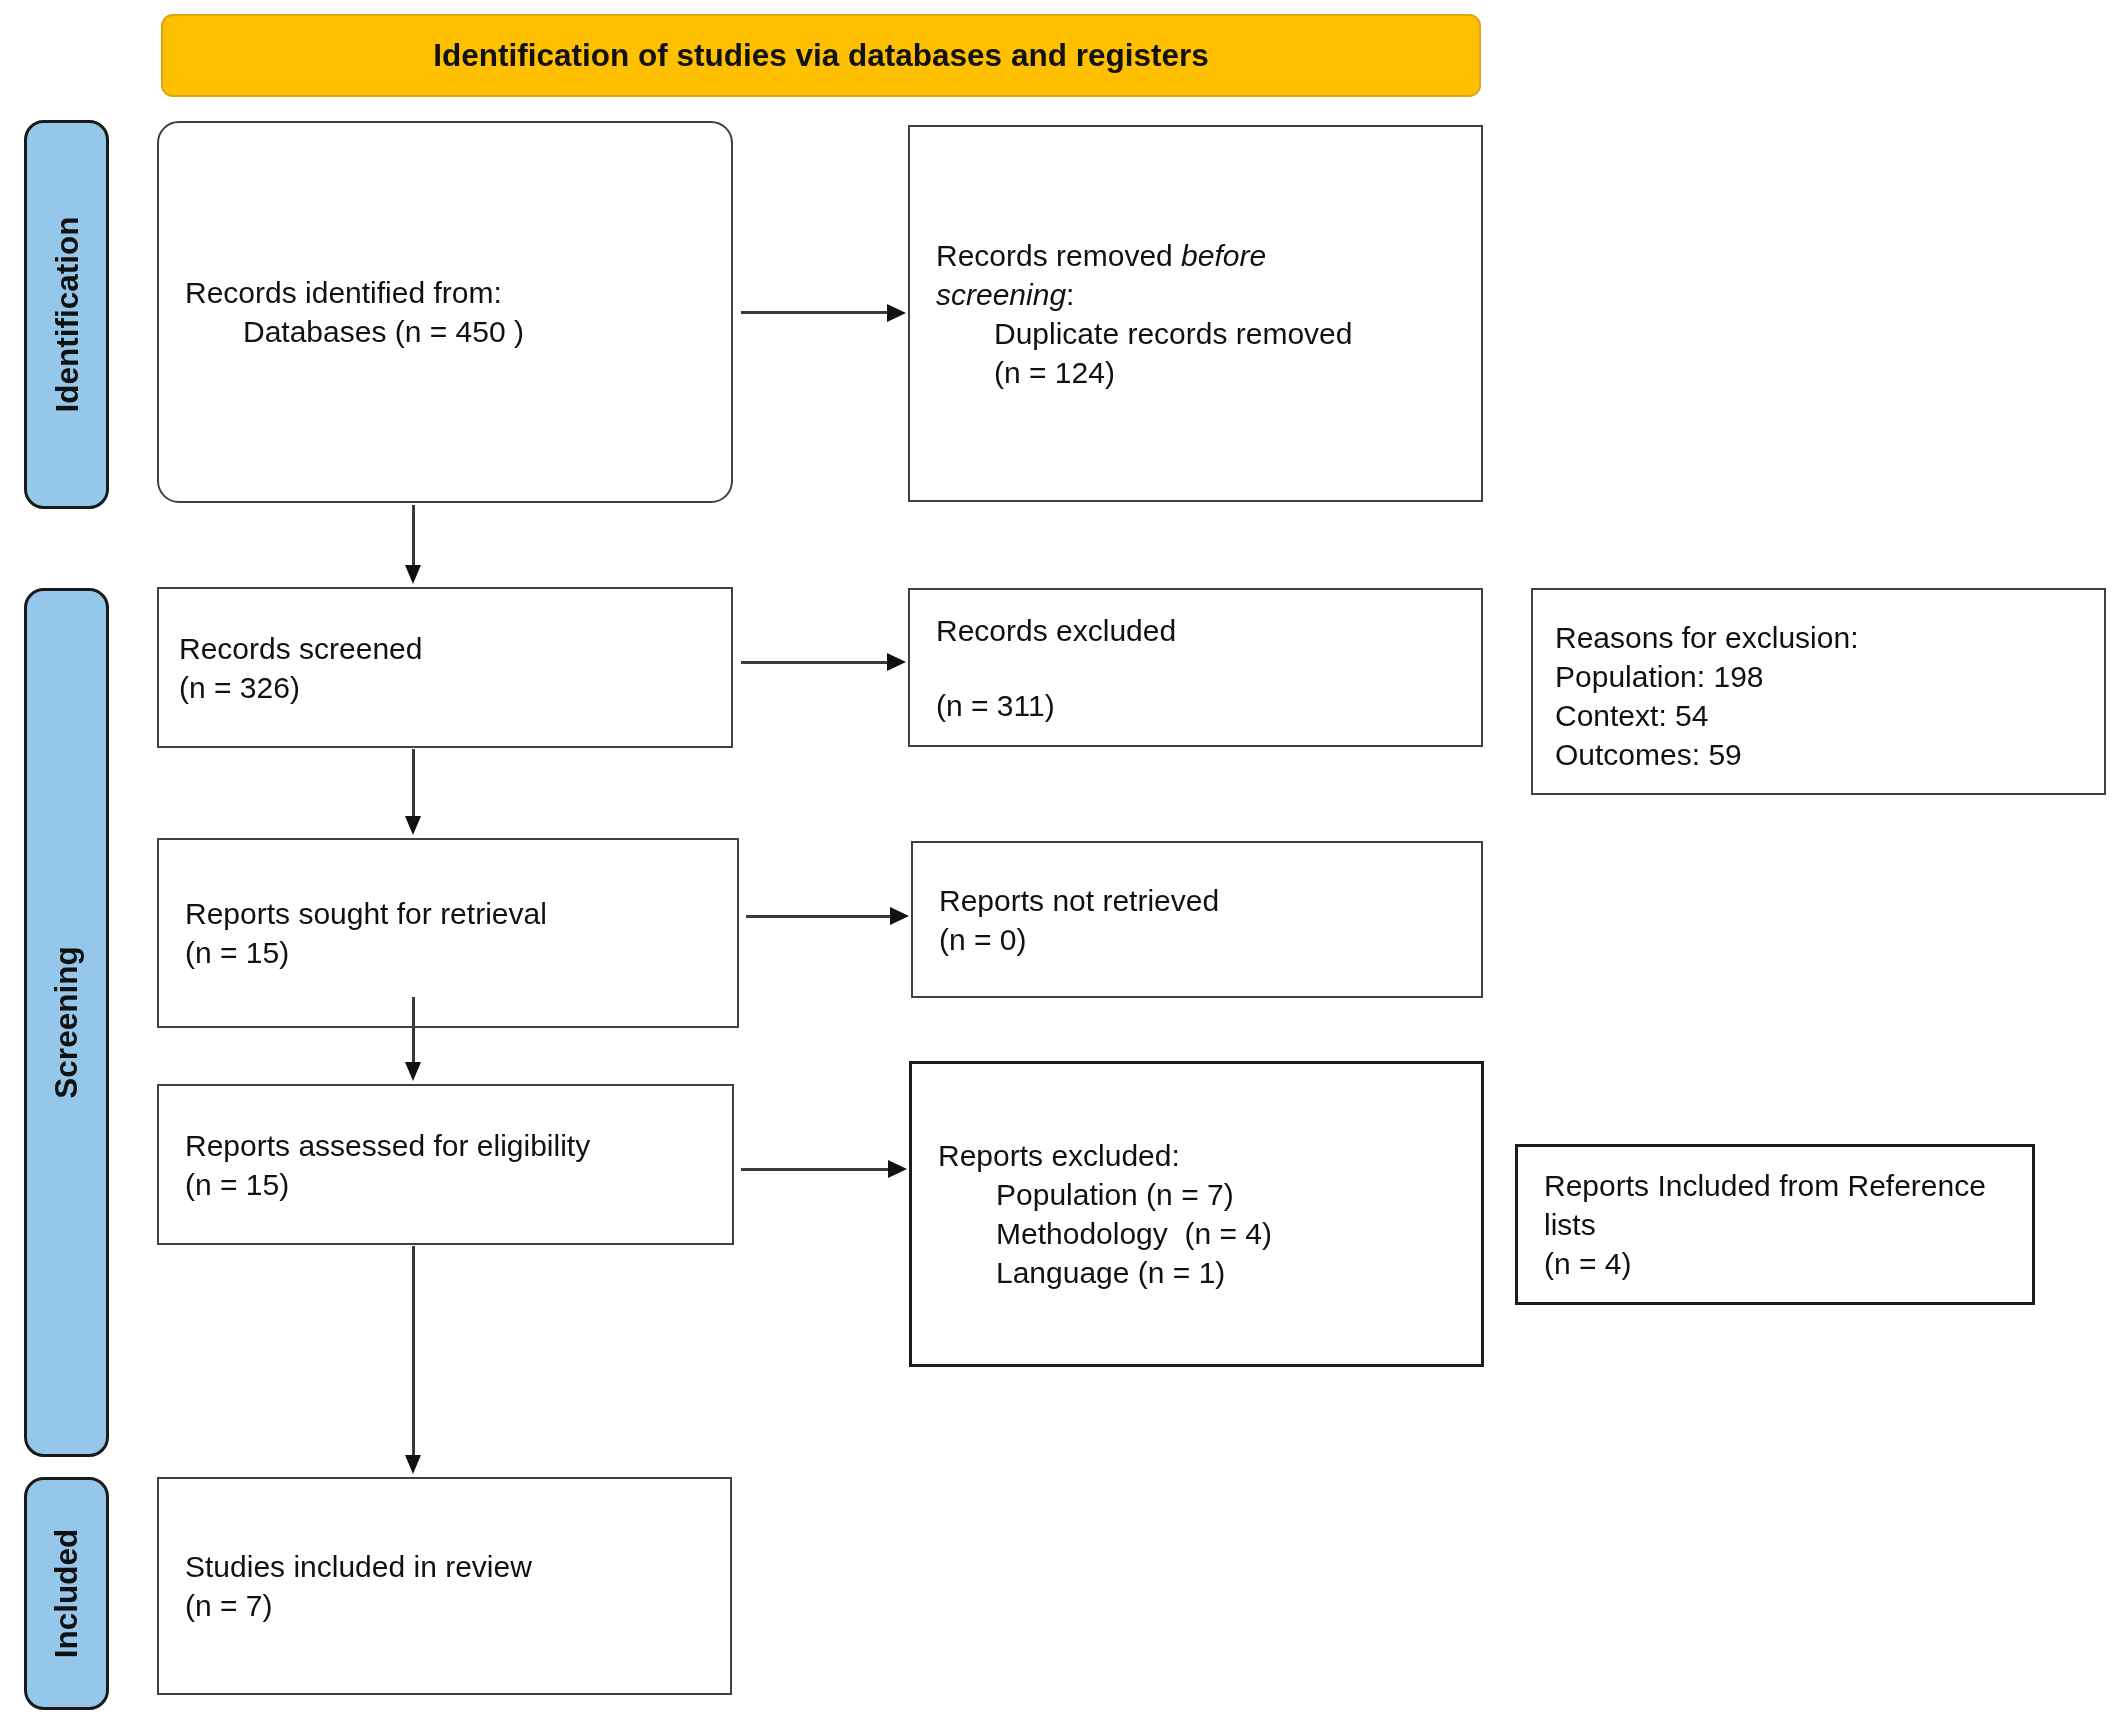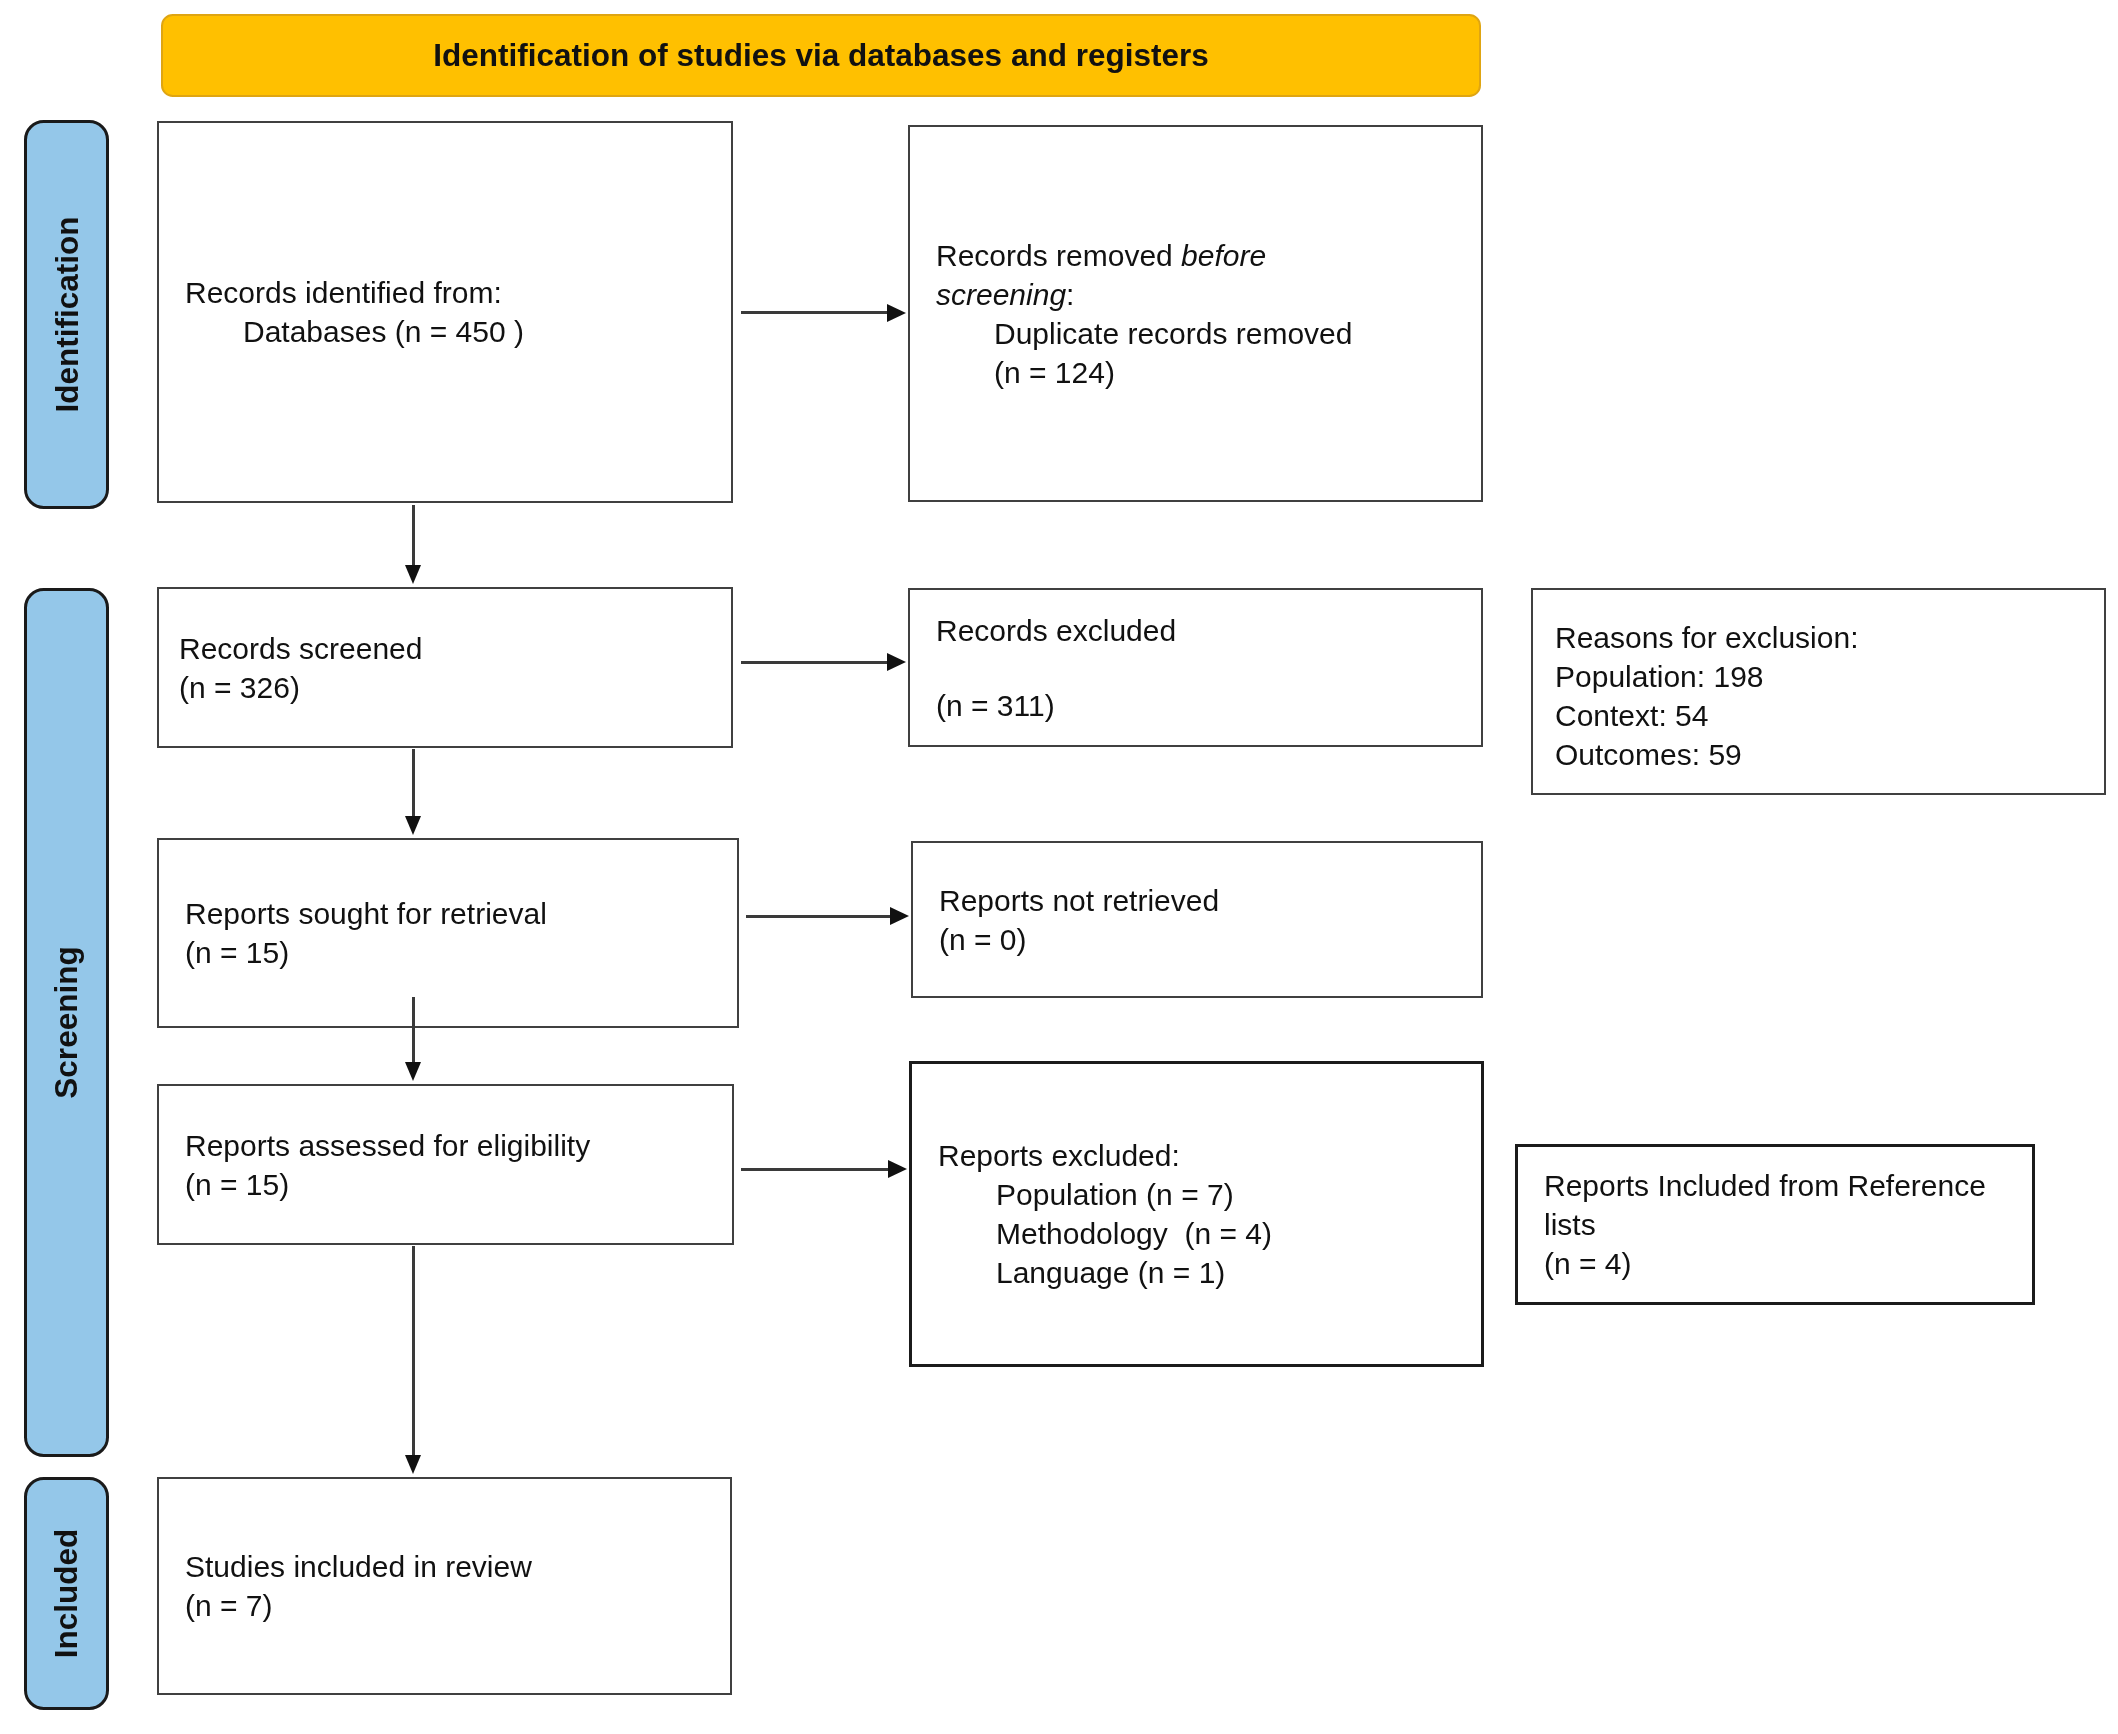--- a/index.html
+++ b/index.html
@@ -44,21 +44,21 @@
     background:#fff;
     border:2.6px solid var(--box-border);
     display:flex;flex-direction:column;justify-content:center;
     padding:19.7px 26px;
     font-size:30px;line-height:39px;
   }
   .fbox .line{white-space:pre-wrap;}
   .fbox .indent{padding-left:58px;}
   .fbox.heavy{border:3.9px solid #1B1B1B;}
   .fbox.top-align{justify-content:flex-start;padding-top:27.5px;padding-left:22px;}
-  .box-identified{left:157px;top:121px;width:576px;height:382px;}
+  .box-identified{left:157px;top:121px;width:576px;height:382px;border-radius:22px;}
   .box-removed{left:908px;top:125px;width:575px;height:377px;}
   .box-screened{left:157px;top:587px;width:576px;height:161px;padding-left:20px;}
   .box-excluded{left:908px;top:588px;width:575px;height:159px;gap:36px;}
   .box-reasons{left:1531px;top:588px;width:575px;height:207px;}
   .box-sought{left:157px;top:838px;width:582px;height:190px;}
   .box-notretrieved{left:911px;top:841px;width:572px;height:157px;}
   .box-assessed{left:157px;top:1084px;width:577px;height:161px;}
   .box-reports-excluded{left:909px;top:1061px;width:575px;height:306px;}
   .box-reference{left:1515px;top:1144px;width:520px;height:161px;}
   .box-included-review{left:157px;top:1477px;width:575px;height:218px;}

